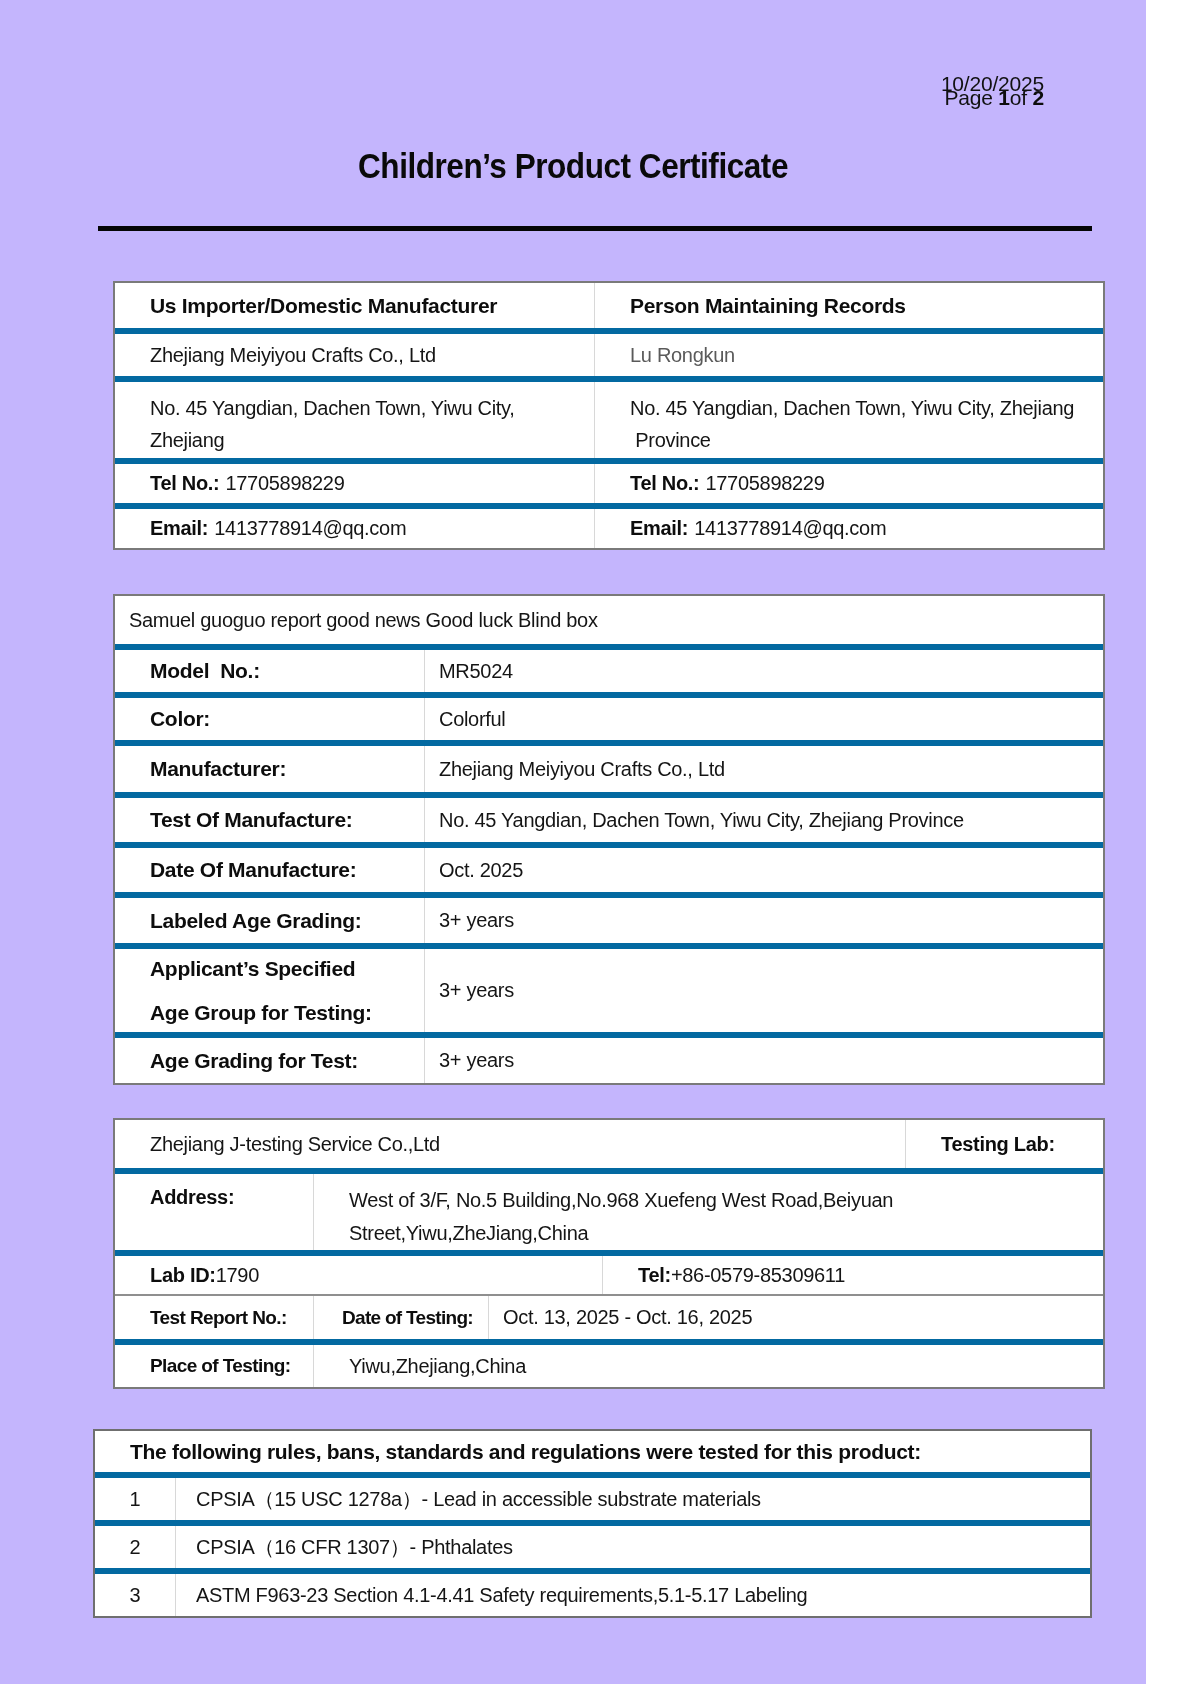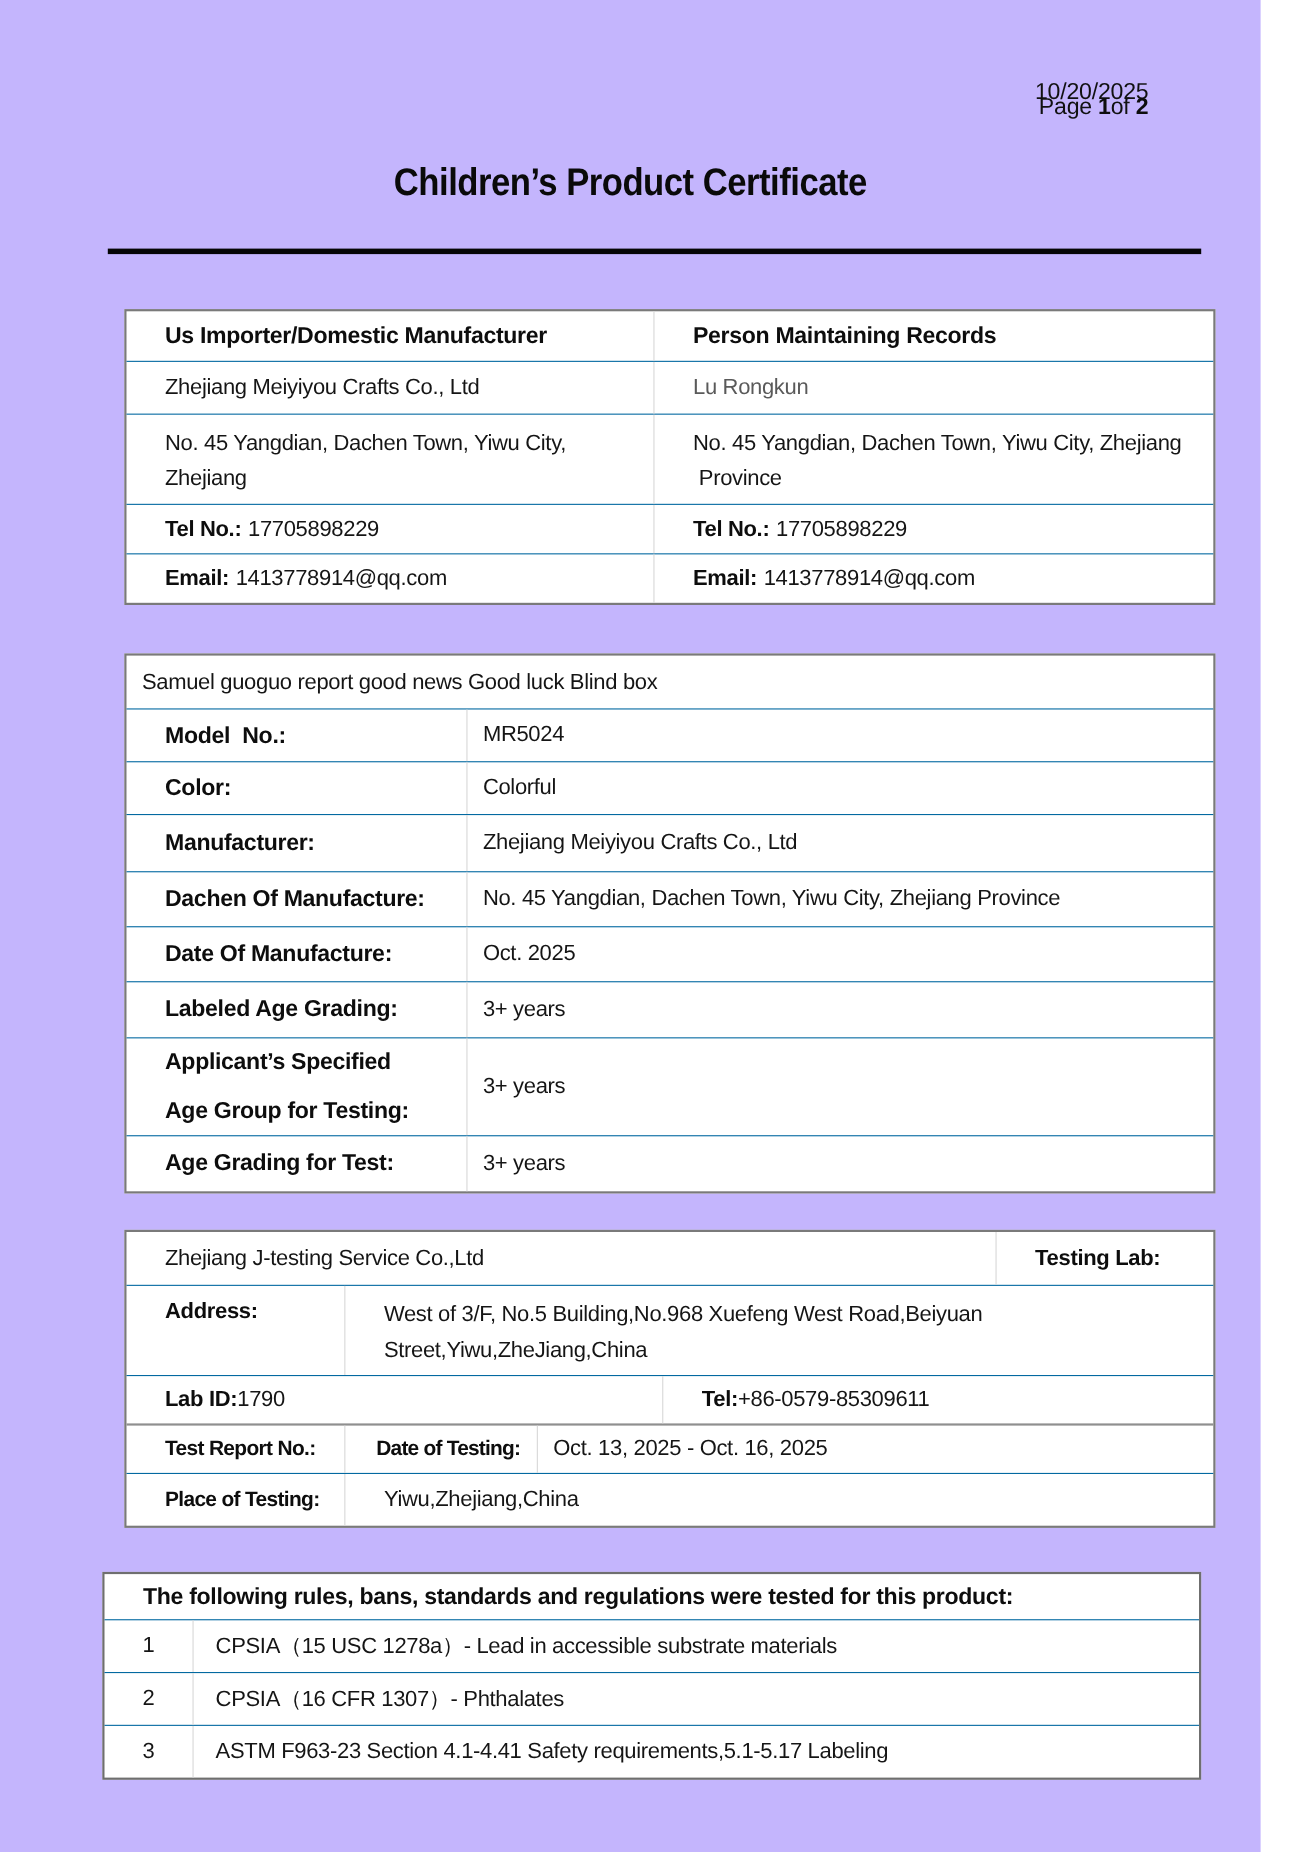--- a/index.html
+++ b/index.html
@@ -15,21 +15,21 @@
   .meta-date { top:48px; }
   .meta-page { top:86px; }
   .doc-title {
     position:absolute; top:146px; left:0; width:100%; text-align:center;
     font-size:35px; font-weight:bold; letter-spacing:-0.5px; color:#0a0a0a;
     transform:scaleX(0.9);
   }
   .title-rule { position:absolute; left:98px; top:226px; width:994px; height:5px; background:#050505; }
 
   .tbl { position:absolute; border:2px solid #7a7a7a; box-sizing:border-box; background:#fff; }
-  .row { display:flex; box-sizing:border-box; border-top:1px solid #0369a1; }
+  .row { display:flex; box-sizing:border-box; border-top:6px solid #0369a1; }
   .row.first { border-top:none; }
   .cell {
     box-sizing:border-box; height:100%; display:flex; align-items:center;
     padding-left:35px; font-size:20px; letter-spacing:-0.3px; white-space:pre;
     overflow:hidden;
   }
   .cell + .cell { border-left:1px solid #d8d8d8; }
   .b { font-weight:bold; color:#0d0d0d; }
   .gap { margin-left:6px; }
   .multiline { align-items:flex-start; padding-top:10px; line-height:32px; white-space:pre-wrap; }
@@ -112,21 +112,21 @@
     </div>
     <div class="row h48">
       <div class="cell lab">Color:</div>
       <div class="cell val">Colorful</div>
     </div>
     <div class="row h52">
       <div class="cell lab">Manufacturer:</div>
       <div class="cell val">Zhejiang Meiyiyou Crafts Co., Ltd</div>
     </div>
     <div class="row h50">
-      <div class="cell lab">Dachen Of Manufacture:</div>
+      <div class="cell lab">Test Of Manufacture:</div>
       <div class="cell val">No. 45 Yangdian, Dachen Town, Yiwu City, Zhejiang Province</div>
     </div>
     <div class="row h50">
       <div class="cell lab">Date Of Manufacture:</div>
       <div class="cell val">Oct. 2025</div>
     </div>
     <div class="row h51">
       <div class="cell lab">Labeled Age Grading:</div>
       <div class="cell val">3+ years</div>
     </div>

